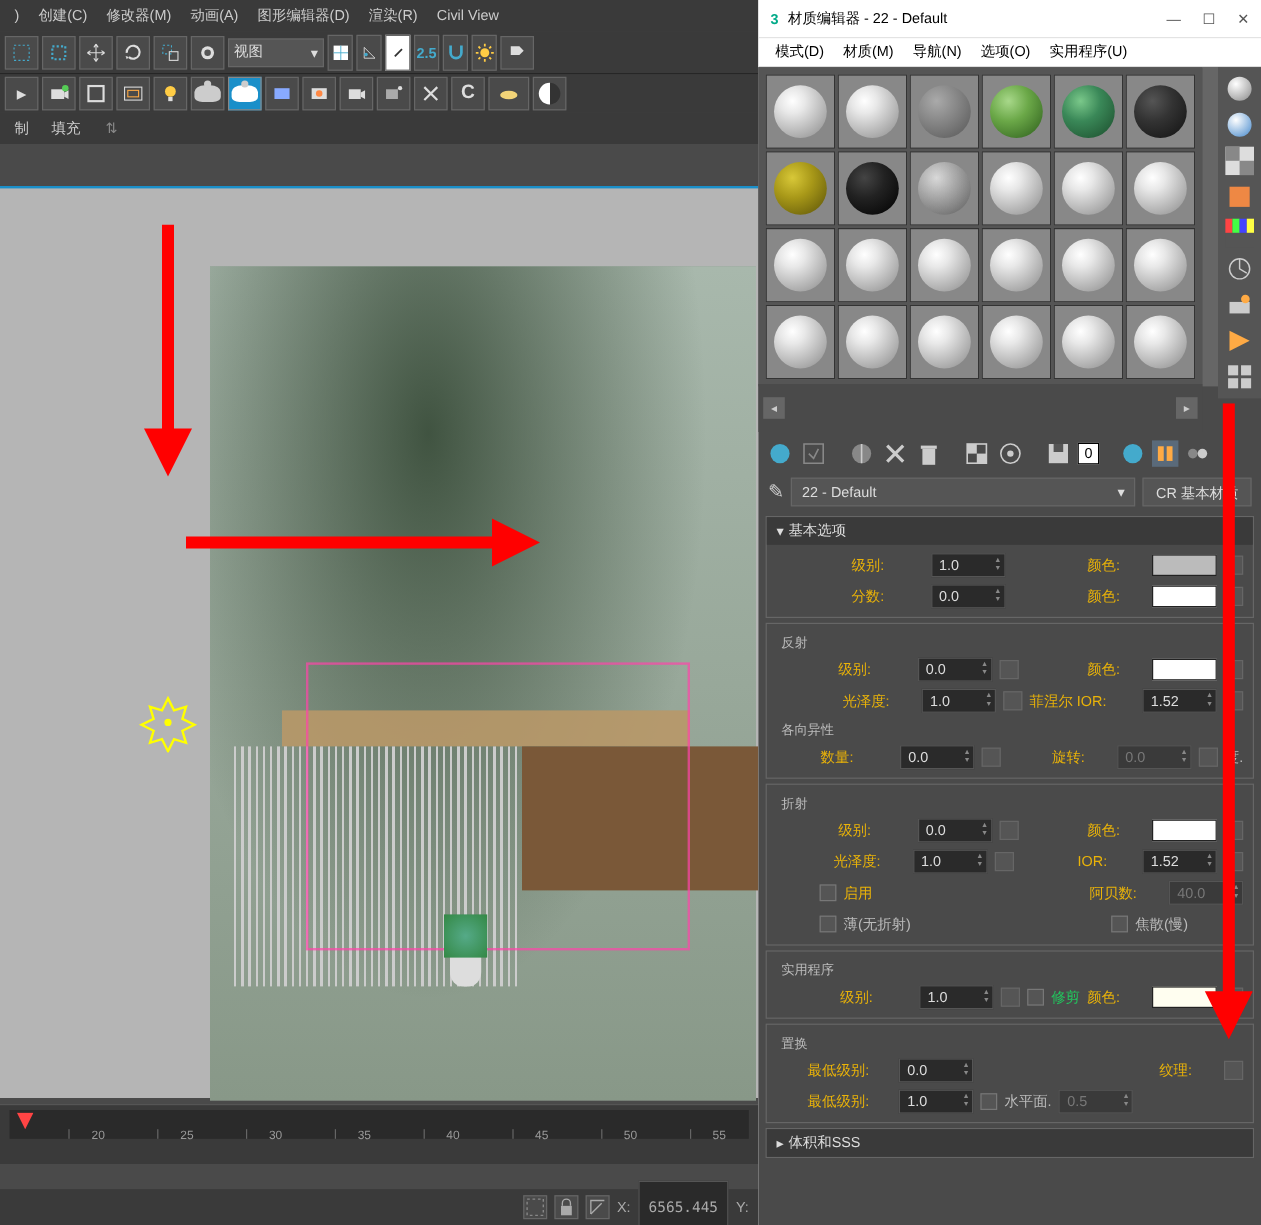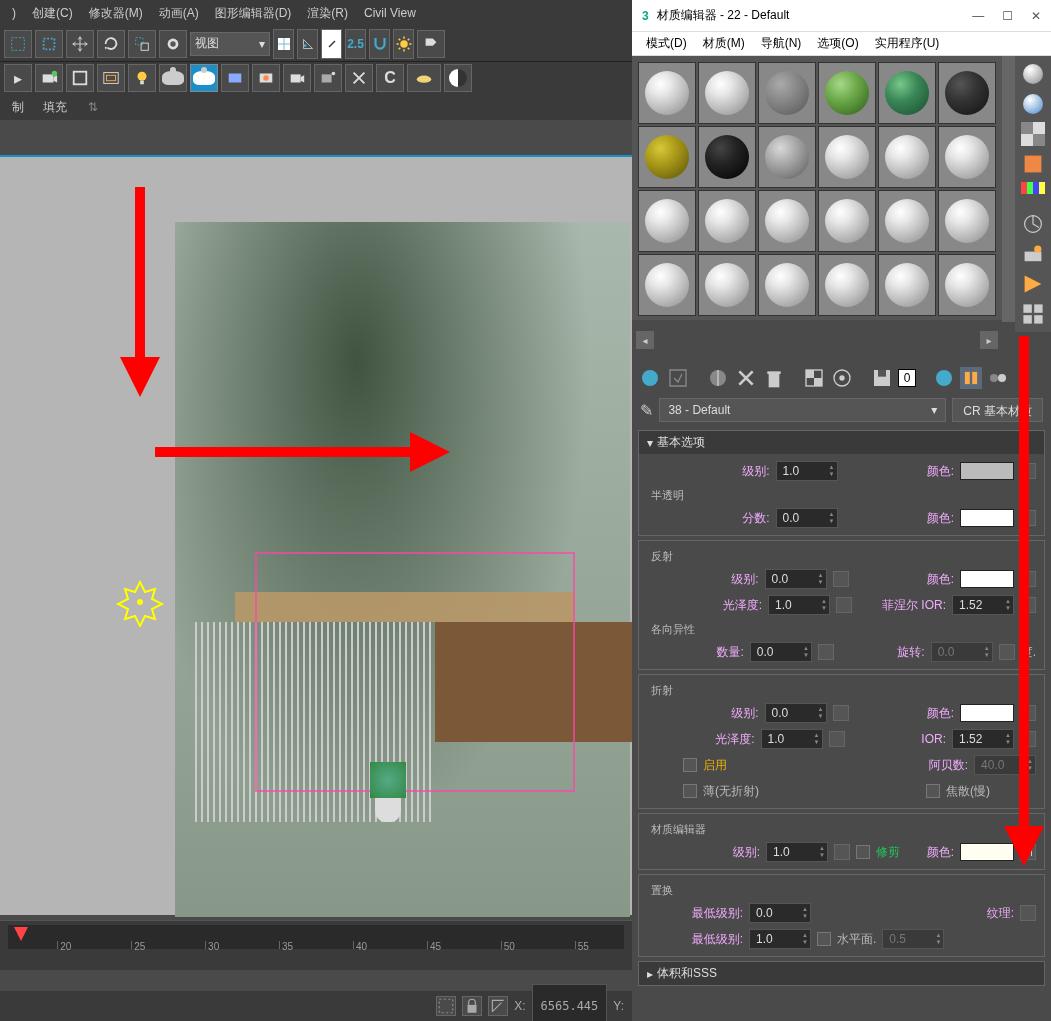--- a/index.html
+++ b/index.html
@@ -12,21 +12,21 @@
 .tool-btn.active{background:#5a5a5a;border-color:#888}
 .tool-dropdown{width:80px;height:24px;background:#555;color:#ddd;border:1px solid #666;padding:0 4px;display:flex;align-items:center;justify-content:space-between}
 .tool-btn.large{width:21px;height:30px;font-size:18px}
 .tool-btn svg{width:18px;height:18px}
 .toolbar-row2{height:32px;background:#3a3a3a;display:flex;align-items:center;padding:0 4px;gap:3px}
 .sub-label{color:#ccc;padding:0 8px}
 .viewport{position:absolute;left:0;top:155px;width:632px;height:760px;background:#b5b5b5;border-top:2px solid #1a8fc9}
 .viewport-scene{position:absolute;left:175px;top:65px;width:455px;height:695px;background:linear-gradient(to bottom,#8b9a8f 0%,#7a8a7e 40%,#9aa89e 100%)}
 .timeline{position:absolute;left:0;top:920px;width:632px;height:50px;background:#3a3a3a;border-top:1px solid #555}
 .timeline-ruler{height:24px;background:#2a2a2a;position:relative;margin:4px 8px}
-.timeline-tick{position:absolute;bottom:0;color:#999;font-size:10px;border-left:1px solid #666;padding-left:2px;height:8px}
+.timeline-tick{position:absolute;bottom:0;color:#999;font-size:10px;border-left:1px solid #666;padding-left:18px;height:8px}
 .timeline-marker{position:absolute;width:14px;height:14px;background:#ff4444;left:6px;top:2px;clip-path:polygon(50% 100%,0 0,100% 0)}
 .status-bar{position:absolute;left:0;bottom:0;width:632px;height:30px;background:#3a3a3a;display:flex;align-items:center;justify-content:flex-end;padding:0 8px;gap:6px;color:#aaa}
 .status-field{background:#2a2a2a;padding:14px 8px;border:1px solid #555;font-family:monospace}
 .mat-editor{position:absolute;left:632px;top:0;width:419px;height:1021px;background:#fff}
 .mat-title{height:32px;background:#fff;display:flex;align-items:center;padding:0 10px;justify-content:space-between;border-bottom:1px solid #ddd}
 .mat-title-left{display:flex;align-items:center;gap:8px}
 .mat-title-controls{display:flex;gap:18px;color:#555;font-size:14px}
 .mat-title-controls span{cursor:pointer}
 .mat-menu{height:24px;background:#fff;display:flex;align-items:center;padding:0 8px;gap:4px;border-bottom:1px solid #ddd}
 .mat-menu span{padding:2px 6px;cursor:pointer;color:#000}
@@ -48,21 +48,21 @@
 .mat-tools{height:32px;display:flex;align-items:center;gap:4px;padding:0 6px;margin-top:40px}
 .mat-tool{width:24px;height:24px;color:#ccc;display:flex;align-items:center;justify-content:center;cursor:pointer;font-size:14px}
 .mat-name-row{display:flex;align-items:center;gap:6px;padding:4px 8px}
 .mat-name-input{flex:1;background:#555;border:1px solid #666;color:#ddd;padding:4px 8px;height:24px;font-family:monospace}
 .mat-type-btn{background:#555;border:1px solid #666;color:#ddd;padding:4px 10px;height:24px;cursor:pointer}
 .mat-section{border:1px solid #666;margin:4px 6px;background:#4a4a4a}
 .mat-section-header{background:#3a3a3a;color:#ddd;padding:3px 8px;display:flex;align-items:center;gap:4px;cursor:pointer}
 .mat-section-body{padding:4px 8px}
 .mat-subsection{color:#bbb;margin:4px 0 2px 4px;font-size:11px}
 .mat-row{display:flex;align-items:center;gap:6px;padding:3px 0;height:26px}
-.mat-label{color:#f0abfc;text-align:right;width:60px}
+.mat-label{color:#eab308;width:60px}
 .mat-label.w40{width:48px}
 .mat-spinner{background:#2a2a2a;border:1px solid #555;color:#ddd;width:62px;height:20px;display:flex;align-items:center;justify-content:space-between;padding:0 2px 0 6px;font-family:monospace}
 .mat-spinner.disabled{background:#3a3a3a;color:#777}
 .mat-spinner-arrows{display:flex;flex-direction:column;font-size:6px;line-height:7px;color:#888}
 .mat-colorbox{width:54px;height:18px;border:1px solid #222;cursor:pointer}
 .mat-mapbtn{width:16px;height:16px;background:#555;border:1px solid #666;cursor:pointer;display:flex;align-items:center;justify-content:center;font-size:10px;color:#ccc}
 .mat-checkbox{width:14px;height:14px;background:#555;border:1px solid #777;cursor:pointer}
 .mat-spacer{flex:1}
 .red-arrow{position:absolute;pointer-events:none}
 .teapot{width:22px;height:14px;background:#ccc;border-radius:40% 40% 30% 30%;position:relative}
@@ -531,21 +531,21 @@
           <svg viewBox="0 0 18 18">
             <circle cx="6" cy="9" r="3" fill="#888"></circle>
             <circle cx="12" cy="9" r="3" fill="#ccc"></circle>
           </svg>
         </div>
     </div>
 
     <div class="mat-name-row">
       <span style="color:#ccc;font-size:16px">✎</span>
       <div class="mat-name-input">
-        <span>38 - Default</span>
+        <span>22 - Default</span>
         <span style="float:right">▾</span>
       </div>
       <div class="mat-type-btn">CR 基本材质</div>
     </div>
 
     <div class="mat-section">
       <div class="mat-section-header">
           <span>▾</span>
           <span>基本选项</span>
         </div>
@@ -555,21 +555,20 @@
           <span class="mat-label">级别:</span>
           <div class="mat-spinner">
               <span>1.0</span>
               <span class="mat-spinner-arrows">▲<br>▼</span>
             </div>
           <div class="mat-spacer"></div>
           <span class="mat-label w40">颜色:</span>
           <div class="mat-colorbox" style="background:#bbb"></div>
           <div class="mat-mapbtn"></div>
         </div>
-        <div class="mat-subsection">半透明</div>
         <div class="mat-row">
           <div class="mat-spacer"></div>
           <span class="mat-label">分数:</span>
           <div class="mat-spinner">
               <span>0.0</span>
               <span class="mat-spinner-arrows">▲<br>▼</span>
             </div>
           <div class="mat-spacer"></div>
           <span class="mat-label w40">颜色:</span>
           <div class="mat-colorbox" style="background:#fff"></div>
@@ -680,21 +679,21 @@
           <div class="mat-spacer"></div>
           <div class="mat-checkbox"></div>
           <span style="color:#bbb">焦散(慢)</span>
           <div style="width:40px"></div>
         </div>
       </div>
     </div>
 
     <div class="mat-section">
       <div class="mat-section-body">
-        <div class="mat-subsection">材质编辑器</div>
+        <div class="mat-subsection">实用程序</div>
         <div class="mat-row">
           <div class="mat-spacer"></div>
           <span class="mat-label">级别:</span>
           <div class="mat-spinner">
               <span>1.0</span>
               <span class="mat-spinner-arrows">▲<br>▼</span>
             </div>
           <div class="mat-mapbtn"></div>
           <div class="mat-checkbox"></div>
           <span style="color:#22c55e">修剪</span>

